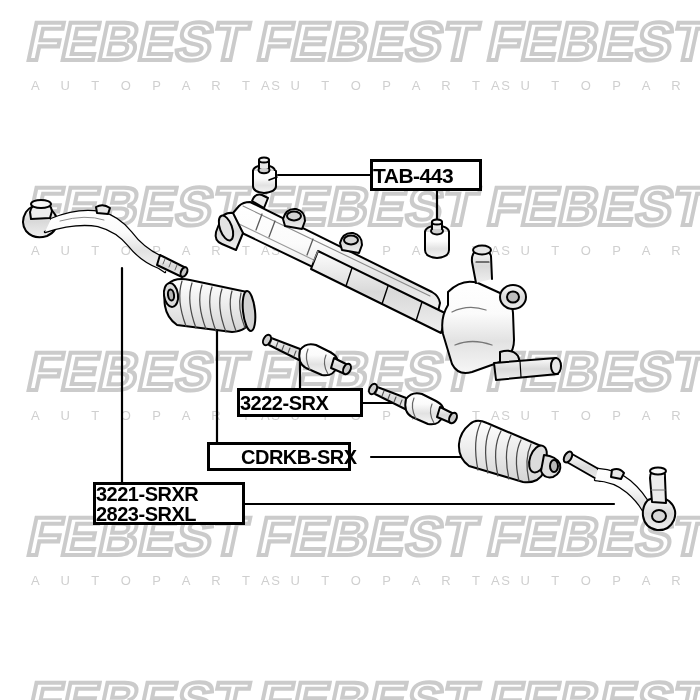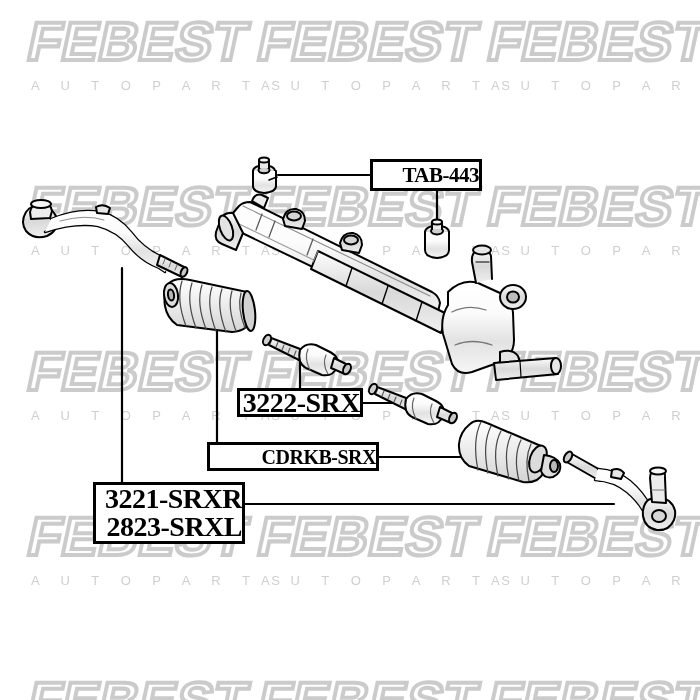--- a/index.html
+++ b/index.html
@@ -28,28 +28,28 @@
   #wm-layer { z-index: 1; }
   #art-layer { z-index: 2; }
   #label-layer { z-index: 3; }
 
   .part-label {
     position: absolute;
     box-sizing: border-box;
     background: #ffffff;
     border: 3px solid #000000;
     color: #000000;
-    font-family: Liberation Serif, serif;
+    font-family: Liberation Sans, sans-serif;
     font-weight: bold;
     letter-spacing: -0.5px;
     text-align: center;
     white-space: nowrap;
     display: flex;
     flex-direction: column;
-    align-items: flex-end;
+    align-items: flex-start;
     justify-content: center;
     line-height: 1.0;
   }
   .part-label .lbl-line {
     display: block;
   }
 </style>
 </head>
 <body>
 
@@ -372,25 +372,25 @@
         <ellipse cx="659" cy="516" rx="7" ry="6" fill="#d6d6d6"></ellipse>
       </g>
 
     </g>
   </svg>
 
   <div id="label-layer">
       <div class="part-label" style="left: 370px; top: 159px; width: 112px; height: 32px; font-size: 21px;">
         <span class="lbl-line">TAB-443</span>
       </div>
-      <div class="part-label" style="left: 237px; top: 388px; width: 126px; height: 29px; font-size: 28px;">
+      <div class="part-label" style="left: 237px; top: 388px; width: 126px; height: 29px; font-size: 20px;">
         <span class="lbl-line">3222-SRX</span>
       </div>
-      <div class="part-label" style="left: 207px; top: 442px; width: 172px; height: 29px; font-size: 20px;">
+      <div class="part-label" style="left: 207px; top: 442px; width: 144px; height: 29px; font-size: 20px; padding-left: 31px;">
         <span class="lbl-line">CDRKB-SRX</span>
       </div>
-      <div class="part-label" style="left: 93px; top: 482px; width: 152px; height: 62px; font-size: 28px;">
+      <div class="part-label" style="left: 93px; top: 482px; width: 152px; height: 43px; font-size: 20px;">
         <span class="lbl-line">3221-SRXR</span>
         <span class="lbl-line">2823-SRXL</span>
       </div>
     </div>
 
 </div>
 
 </body></html>

